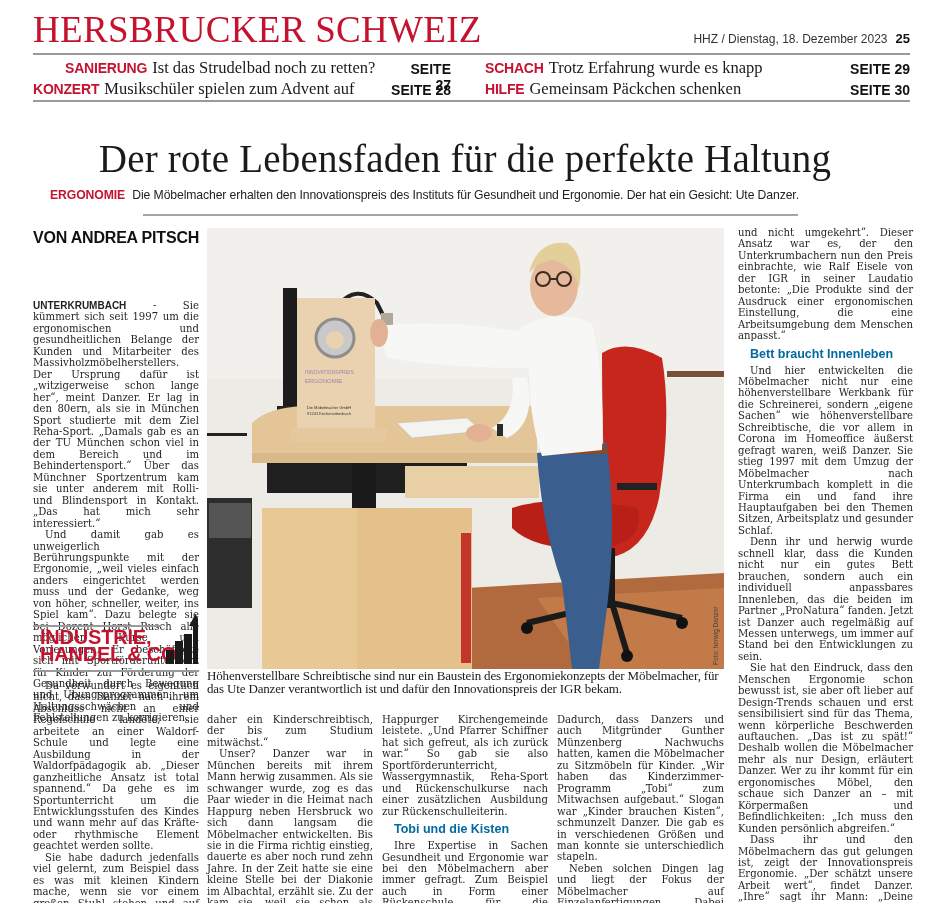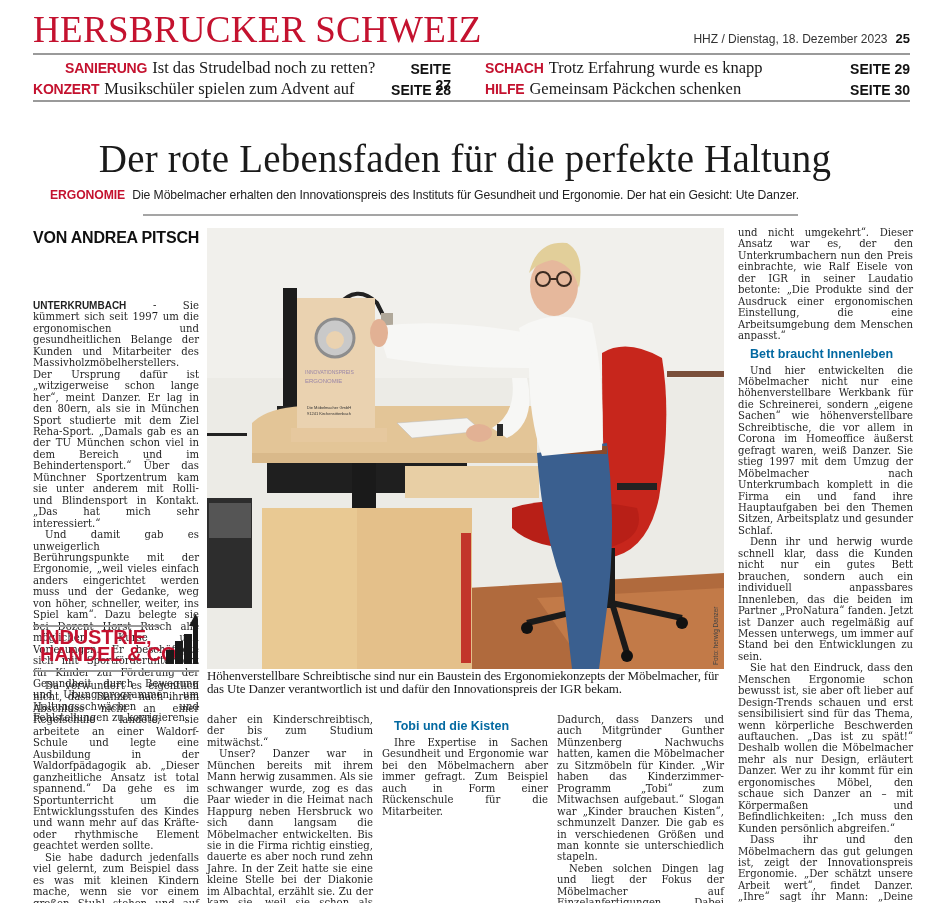--- a/index.html
+++ b/index.html
@@ -230,20 +230,21 @@
 <div class="photo-credit">Foto: herwig Danzer</div>
 
 <div class="caption">Höhenverstellbare Schreibtische sind nur ein Baustein des Ergonomiekonzepts der Möbelmacher, für das Ute Danzer verantwortlich ist und dafür den Innovationspreis der IGR bekam.</div>
 
 <div class="col" style="left:207px; top:714px; width:166px;">
   <p>daher ein Kinderschreibtisch, der bis zum Studium mitwächst.“</p>
   <p class="ind">Unser? Danzer war in München bereits mit ihrem Mann herwig zusammen. Als sie schwanger wurde, zog es das Paar wieder in die Heimat nach Happurg neben Hersbruck wo sich dann langsam die Möbelmacher entwickelten. Bis sie in die Firma richtig einstieg, dauerte es aber noch rund zehn Jahre. In der Zeit hatte sie eine kleine Stelle bei der Diakonie im Albachtal, erzählt sie. Zu der kam sie, weil sie schon als Jugendliche viel ehrenamtliche Arbeit in der</p>
 </div>
 
 <div class="col" style="left:382px; top:714px; width:166px;">
+  <p>Happurger Kirchengemeinde leistete. „Und Pfarrer Schiffner hat sich gefreut, als ich zurück war.“ So gab sie also Sportförderunterricht, Wassergymnastik, Reha-Sport und Rückenschulkurse nach einer zusätzlichen Ausbildung zur Rückenschulleiterin.</p>
   <div class="subhead">Tobi und die Kisten</div>
   <p class="ind">Ihre Expertise in Sachen Gesundheit und Ergonomie war bei den Möbelmachern aber immer gefragt. Zum Beispiel auch in Form einer Rückenschule für die Mitarbeiter.</p>
 </div>
 
 <div class="col" style="left:557px; top:714px; width:167px;">
   <p>Dadurch, dass Danzers und auch Mitgründer Gunther Münzenberg Nachwuchs hatten, kamen die Möbelmacher zu Sitzmöbeln für Kinder. „Wir haben das Kinderzimmer-Programm „Tobi“ zum Mitwachsen aufgebaut.“ Slogan war „Kinder brauchen Kisten“, schmunzelt Danzer. Die gab es in verschiedenen Größen und man konnte sie unterschiedlich stapeln.</p>
   <p class="ind">Neben solchen Dingen lag und liegt der Fokus der Möbelmacher auf Einzelanfertigungen. Dabei können sie besonders gut schauen, dass „sich die Möbel dem Menschen anpassen</p>
 </div>
 
 <div class="col" style="left:738px; top:227px; width:175px;">

